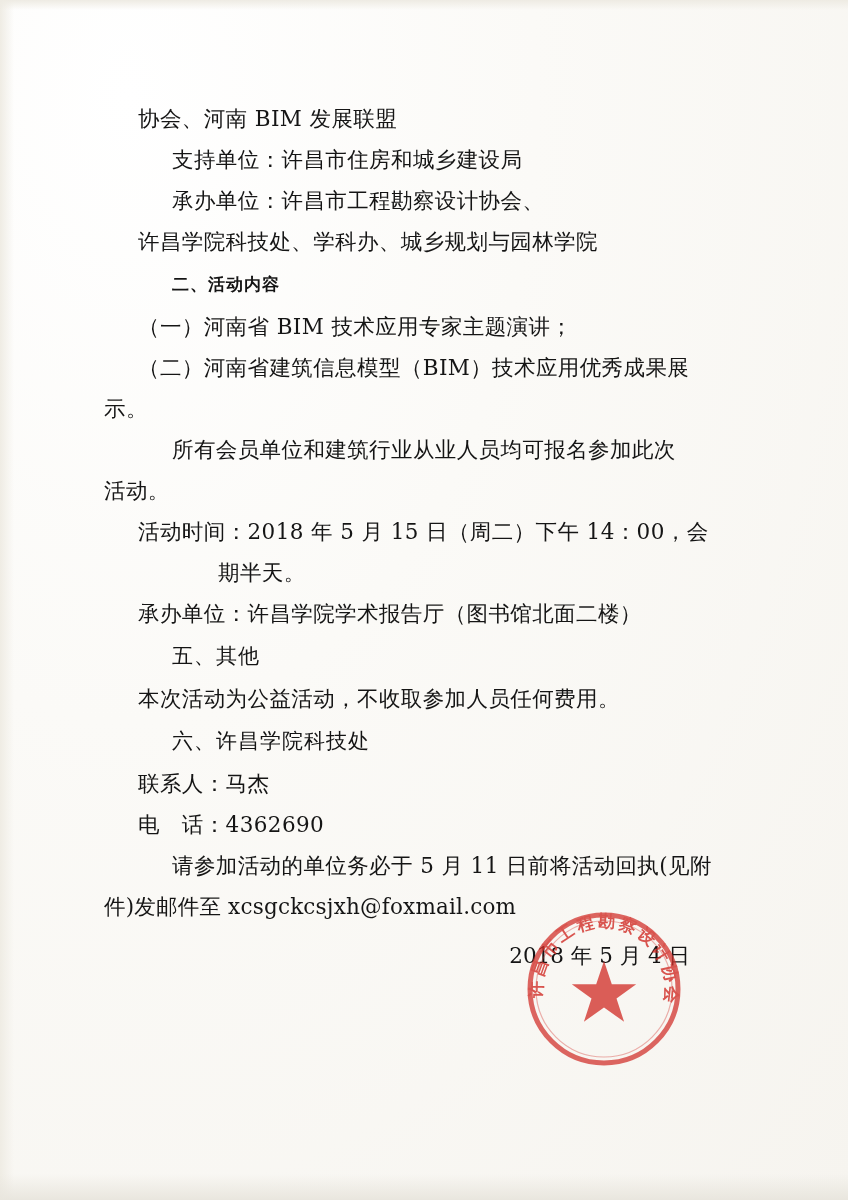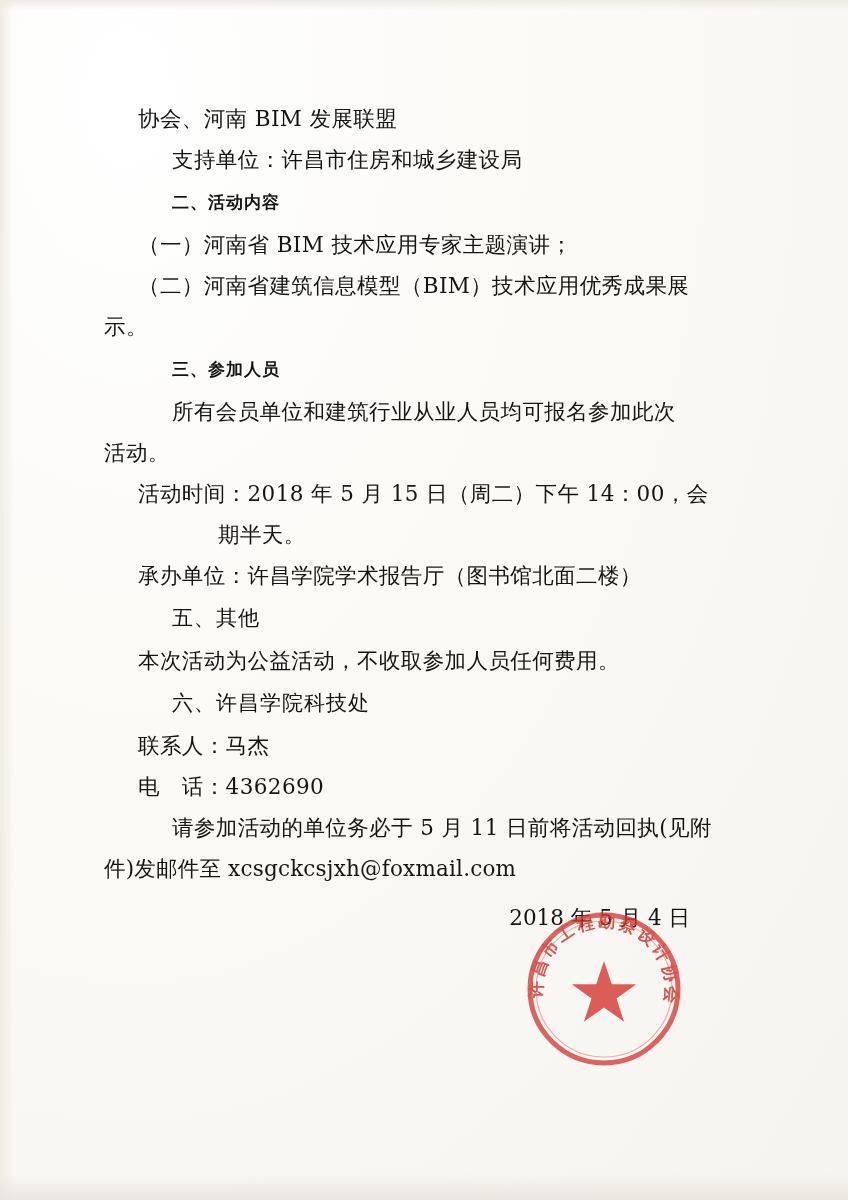--- a/index.html
+++ b/index.html
@@ -103,28 +103,29 @@
 <div class="scan-edge-left"></div>
 <div class="scan-edge-top"></div>
 <div class="scan-edge-bottom"></div>
 
 <div class="doc">
 
   <div class="content">
 
     <div class="line">协会、河南 BIM 发展联盟</div>
     <div class="line indent1">支持单位：许昌市住房和城乡建设局</div>
+    <div class="line indent1">承办单位：许昌市工程勘察设计协会、</div>
+    <div class="line">许昌学院科技处、学科办、城乡规划与园林学院</div>
 
     <div class="heading">二、活动内容</div>
 
     <div class="line">（一）河南省 BIM 技术应用专家主题演讲；</div>
     <div class="line">（二）河南省建筑信息模型（BIM）技术应用优秀成果展</div>
     <div class="line" style="margin-left:-34px">示。</div>
 
-    <div class="heading">三、参加人员</div>
 
     <div class="line indent1">所有会员单位和建筑行业从业人员均可报名参加此次</div>
     <div class="line" style="margin-left:-34px">活动。</div>
 
 
     <div class="line">活动时间：2018 年 5 月 15 日（周二）下午 14：00，会</div>
     <div class="line" style="padding-left:80px">期半天。</div>
     <div class="line">承办单位：许昌学院学术报告厅（图书馆北面二楼）</div>
 
     <div class="heading-noindent" style="padding-left:34px">五、其他</div>

